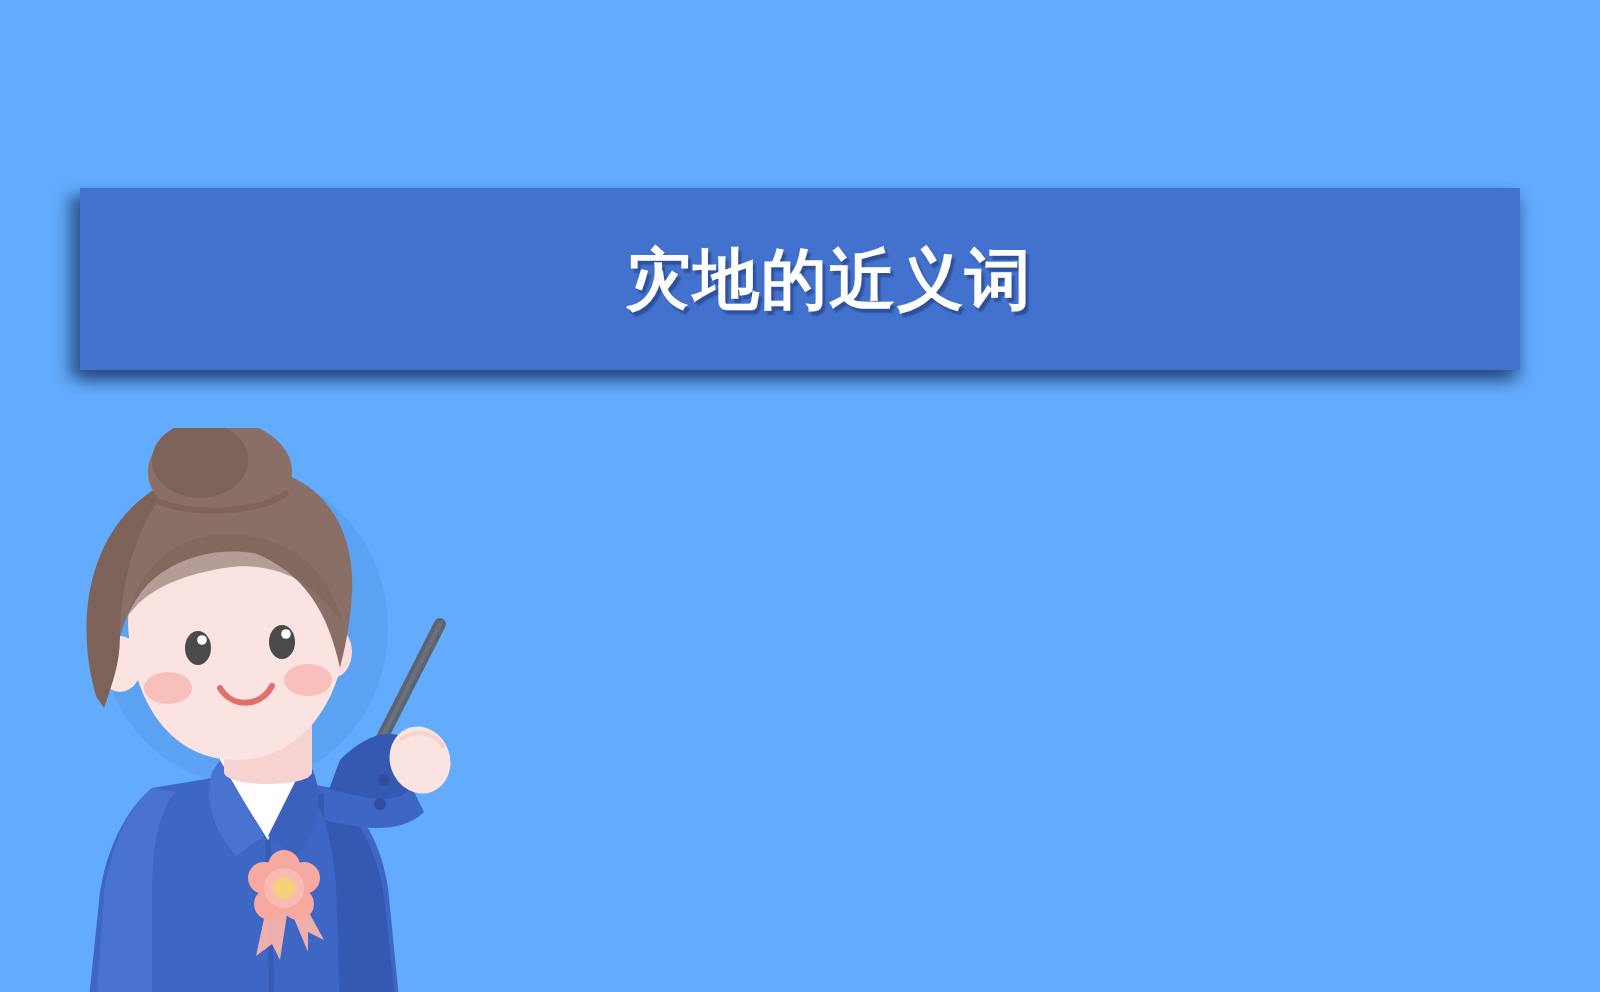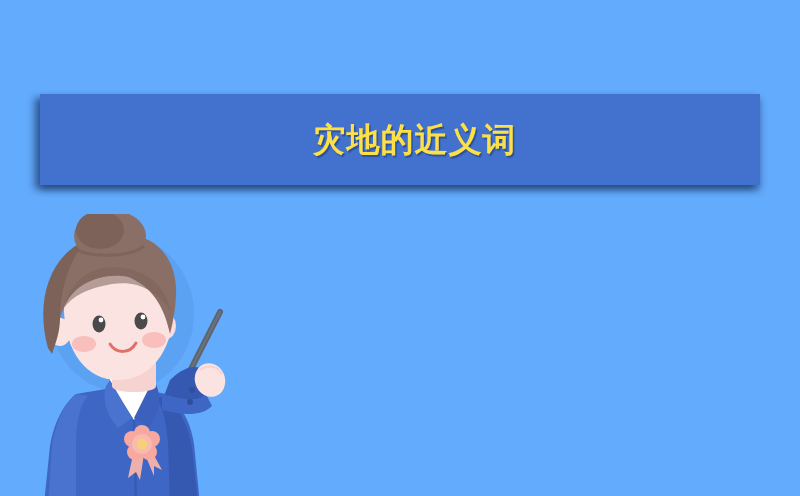--- a/index.html
+++ b/index.html
@@ -33,21 +33,21 @@
     height: 91px;
     background: #4372ce;
     box-shadow: -6px 4px 7px rgba(10, 30, 70, 0.45),
                  0px 5px 7px rgba(10, 30, 70, 0.45);
     display: flex;
     align-items: center;
     justify-content: center;
   }
 
   #title-text {
-    color: #fde047;
+    color: #ffffff;
     font-size: 33px;
     font-weight: bold;
     letter-spacing: 1px;
     line-height: 1;
     text-shadow: 1.5px 2px 1px rgba(20, 40, 90, 0.45);
     white-space: nowrap;
     font-family: "DejaVu Sans", "Liberation Sans", sans-serif;
     margin-left: 29px;
   }
 

